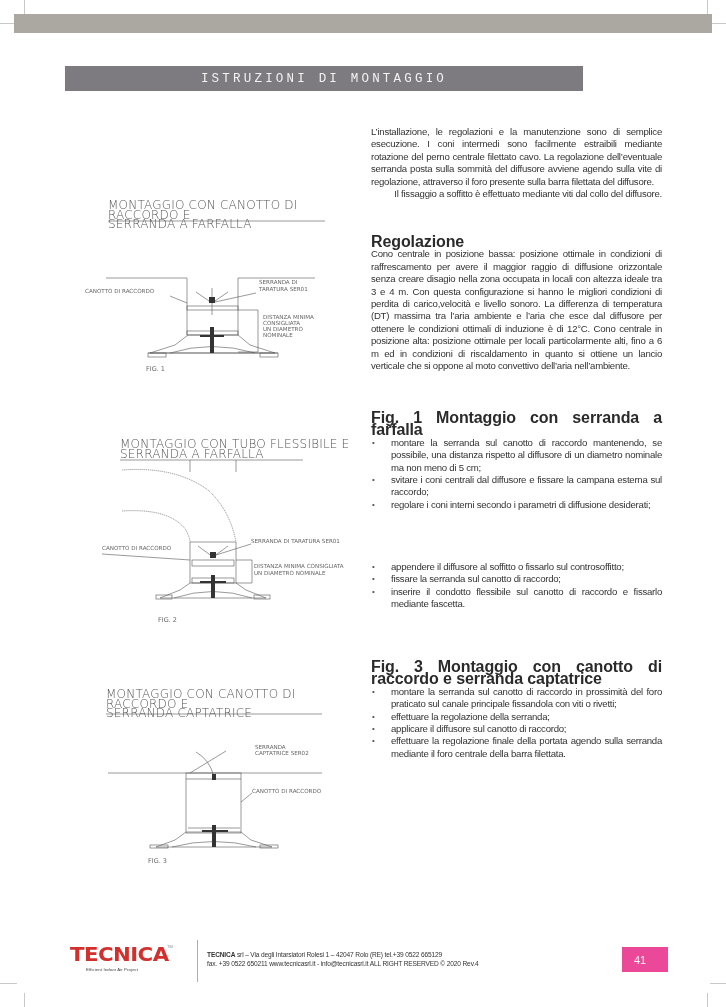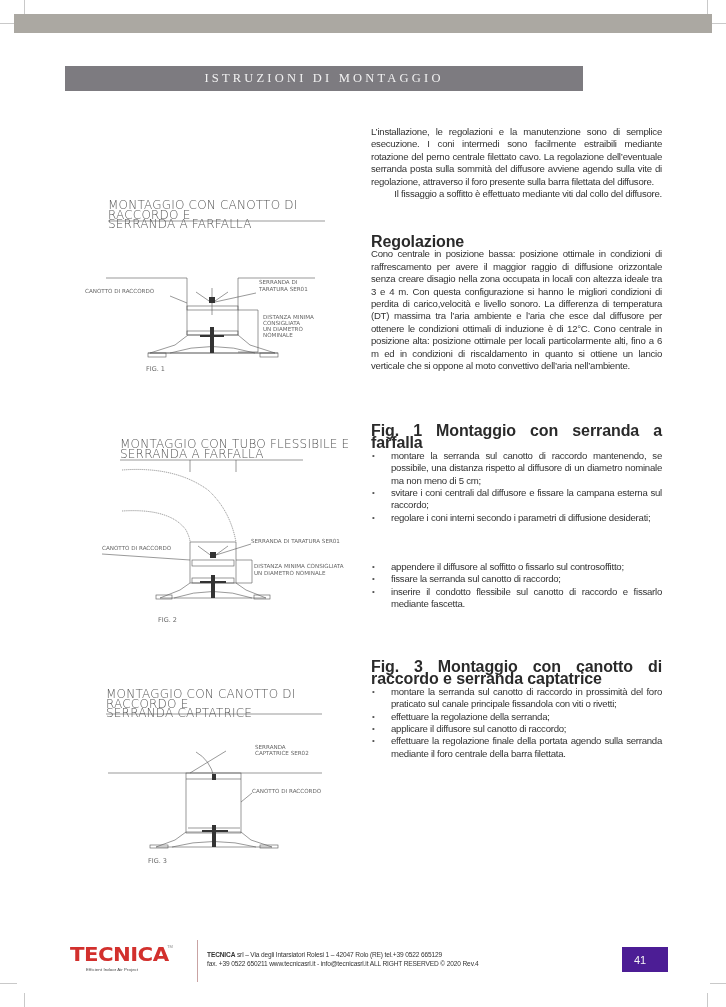--- a/index.html
+++ b/index.html
@@ -8,21 +8,21 @@
     background: #ffffff;
     font-family: "Liberation Sans", sans-serif;
     color: #2b2b2b;
   }
   .abs { position: absolute; }
   .crop { position: absolute; background: #c9c9c9; }
   .top-band { left: 14px; top: 14px; width: 698px; height: 19px; background: #aba8a2; }
   .title-bar {
     left: 65px; top: 66px; width: 518px; height: 25px; background: #7d7b80;
     color: #f2f2f2; display: flex; align-items: center; justify-content: center;
-    font-family: Liberation Serif, serif; font-size: 12.5px; letter-spacing: 3.2px;
+    font-family: Liberation Mono, monospace; font-size: 12.5px; letter-spacing: 3.2px;
     transform-origin: center; font-weight: 300;
   }
   .text-col {
     left: 371px; width: 291px;
     font-family: "Liberation Sans", sans-serif;
     font-size: 9.6px; line-height: 12.4px; color: #333;
     text-align: justify; letter-spacing: -0.25px;
   }
   .text-col p { margin: 0; }
   .h { font-weight: bold; color: #2a2a2a; font-size: 16px; letter-spacing: -0.1px; }
@@ -40,21 +40,21 @@
   }
   .footer-text b { font-weight: bold; }
   .logo { left: 70px; top: 944px; width: 100px; }
   .logo-word {
     font-family: "DejaVu Sans", sans-serif; font-weight: bold; font-size: 19px; color: #d2302d;
     letter-spacing: -0.5px; line-height: 20px; display: inline-block; transform: scaleX(1.12); transform-origin: left;
   }
   .logo-tm { position: absolute; left: 97px; top: 0; font-size: 4px; color: #888; }
   .logo-sub { font-size: 4.3px; color: #444; margin-left: 16px; margin-top: 2px; letter-spacing: 0.1px; }
   .page-box {
-    left: 622px; top: 947px; width: 46px; height: 25px; background: #4c1d95; color: #f5f5f5;
+    left: 622px; top: 947px; width: 46px; height: 25px; background: #ec4899; color: #f5f5f5;
     font-size: 11px; display: flex; align-items: center; padding-left: 12px; box-sizing: border-box;
   }
   svg text { font-family: "DejaVu Sans", sans-serif; }
 </style>
 </head>
 <body>
 
 <div class="crop" style="left:24px;top:0;width:1px;height:14px;"></div>
 <div class="crop" style="left:0;top:23px;width:14px;height:1px;"></div>
 <div class="crop" style="left:707px;top:0;width:1px;height:14px;"></div>
@@ -73,21 +73,21 @@
 <div class="abs text-col" style="top:126px;">
   <p>L’installazione, le regolazioni e la manutenzione      sono di semplice esecuzione. I coni intermedi sono facilmente estraibili mediante rotazione del perno centrale filettato cavo. La regolazione dell’eventuale serranda posta sulla sommità del diffusore avviene agendo sulla vite di regolazione, attraverso il foro presente sulla barra filettata del diffusore.</p>
   <p style="text-align:right;">Il fissaggio a soffitto è effettuato mediante viti dal collo del diffusore.</p>
 </div>
 
 <div class="abs text-col" style="top:236px;">
   <p class="h">Regolazione</p>
   <p>Cono centrale in posizione bassa: posizione ottimale in condizioni di raffrescamento per avere il maggior raggio di diffusione orizzontale senza creare disagio nella zona occupata in locali con altezza ideale tra 3 e 4 m. Con questa configurazione si hanno le migliori condizioni di perdita di carico,velocità e livello sonoro. La differenza di temperatura (DT) massima tra l’aria ambiente e l’aria che esce dal diffusore per ottenere le condizioni ottimali di induzione è di 12°C. Cono centrale in posizione alta: posizione ottimale per locali particolarmente alti, fino a 6 m ed in condizioni di riscaldamento in quanto si ottiene un lancio verticale che si oppone al moto convettivo dell’aria  nell’ambiente.</p>
 </div>
 
-<div class="abs text-col" style="top:412px;margin-top:13px;">
+<div class="abs text-col" style="top:412px;">
   <p class="h">Fig. 1 Montaggio con serranda a farfalla</p>
   <ul class="bul">
     <li>montare la serranda sul canotto di raccordo mantenendo, se possibile, una distanza rispetto al diffusore di un diametro nominale ma non meno di 5 cm;</li>
     <li>svitare i coni centrali dal diffusore e fissare la campana esterna sul raccordo;</li>
     <li>regolare i coni interni secondo i parametri di diffusione desiderati;</li>
   </ul>
 </div>
 
 <div class="abs text-col" style="top:561px;">
   <ul class="bul">

